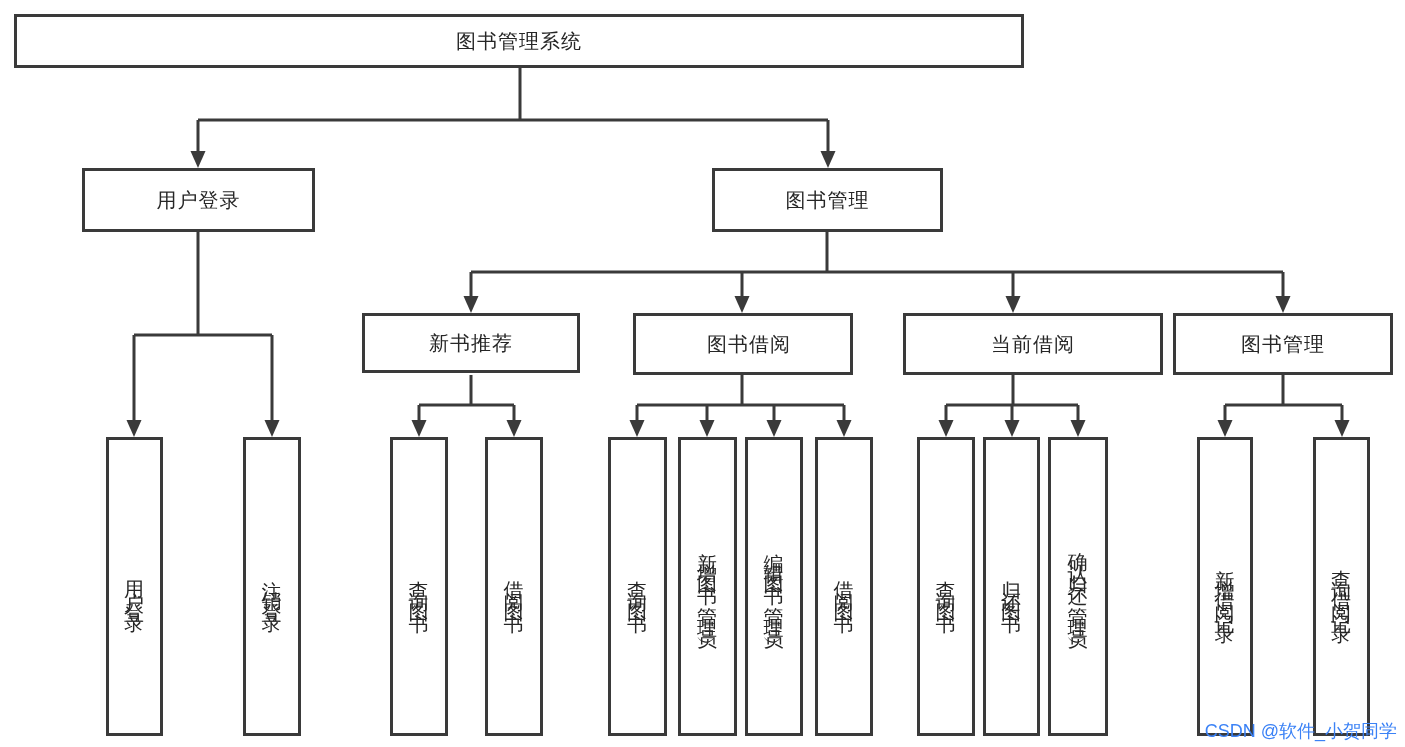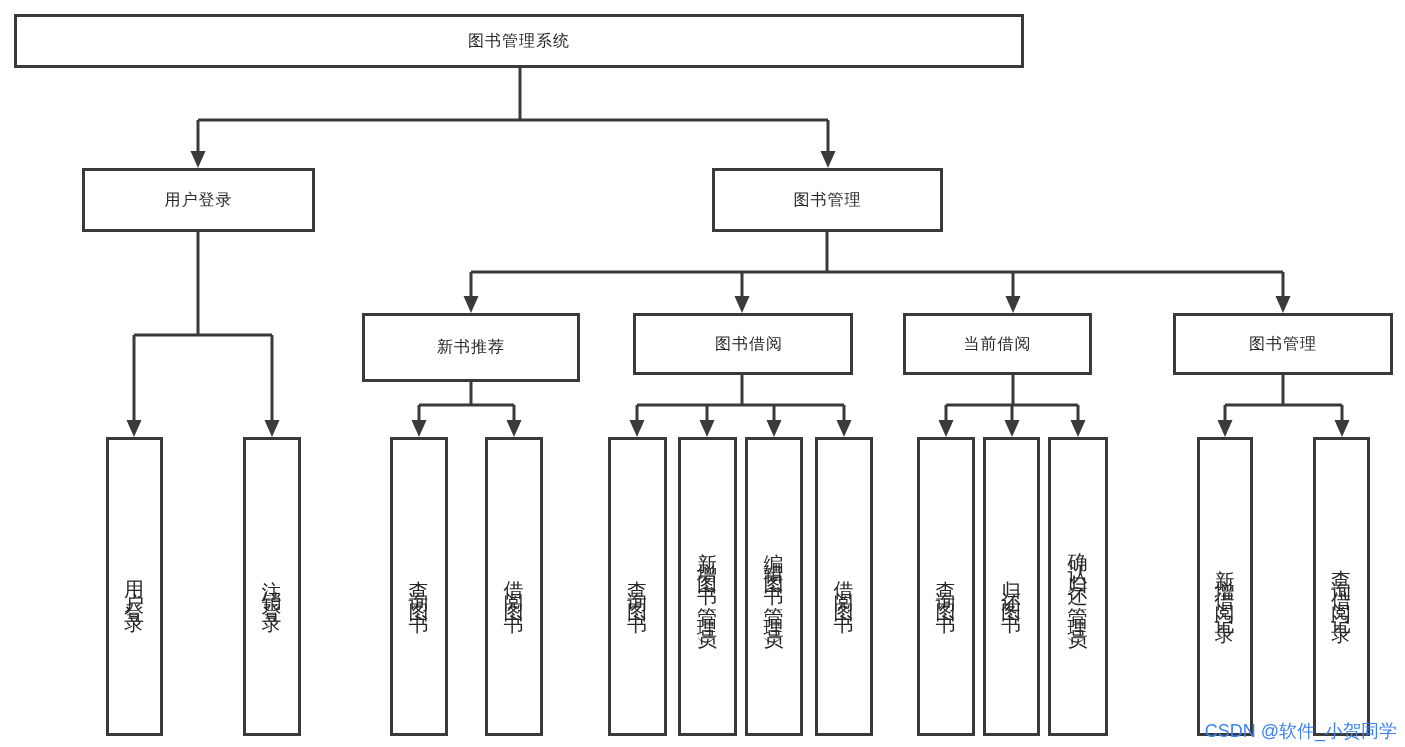--- a/index.html
+++ b/index.html
@@ -9,21 +9,21 @@
   }
   #canvas { position:absolute; left:0; top:0; width:1405px; height:747px; }
   svg.connectors { position:absolute; left:0; top:0; width:1405px; height:747px; }
   svg.connectors path { stroke:#3a3a3a; stroke-width:3; fill:none; }
   svg.connectors polygon { fill:#3a3a3a; stroke:none; }
   .box {
     position:absolute; box-sizing:border-box; background:#ffffff;
     border:3px solid #3a3a3a; display:flex; align-items:center; justify-content:center;
     color:#262626;
   }
-  .box.h span { font-size:16px; letter-spacing:1px; white-space:nowrap; }
+  .box.h span { font-size:20px; letter-spacing:1px; white-space:nowrap; }
   .box.v span {
     writing-mode:vertical-rl; text-orientation:mixed;
     font-size:20px; line-height:1; letter-spacing:11px;
   }
   .watermark {
     position:absolute; right:8px; bottom:4px; z-index:5;
     font-size:18px; color:#3b82f6; white-space:nowrap;
   }
 </style>
 </head>
@@ -71,27 +71,27 @@
     <span>图书管理系统</span>
   </div>
 
   <div class="box h" style="left:82px; top:168px; width:233px; height:64px;">
     <span>用户登录</span>
   </div>
   <div class="box h" style="left:712px; top:168px; width:231px; height:64px;font-family:Liberation Mono, monospace;">
     <span>图书管理</span>
   </div>
 
-  <div class="box h" style="left:362px; top:313px; width:218px; height:69px;">
+  <div class="box h" style="left:362px; top:313px; width:218px; height:60px;">
     <span>新书推荐</span>
   </div>
   <div class="box h" style="left:633px; top:313px; width:220px; height:62px;padding-left:12px;">
     <span>图书借阅</span>
   </div>
-  <div class="box h" style="left:903px; top:313px; width:189px; height:62px;">
+  <div class="box h" style="left:903px; top:313px; width:260px; height:62px;">
     <span>当前借阅</span>
   </div>
   <div class="box h" style="left:1173px; top:313px; width:220px; height:62px;">
     <span>图书管理</span>
   </div>
 
   <div class="box v" style="left:106px; top:437px; width:57px; height:299px;">
     <span>用户登录</span>
   </div>
   <div class="box v" style="left:243px; top:437px; width:58px; height:299px;">

